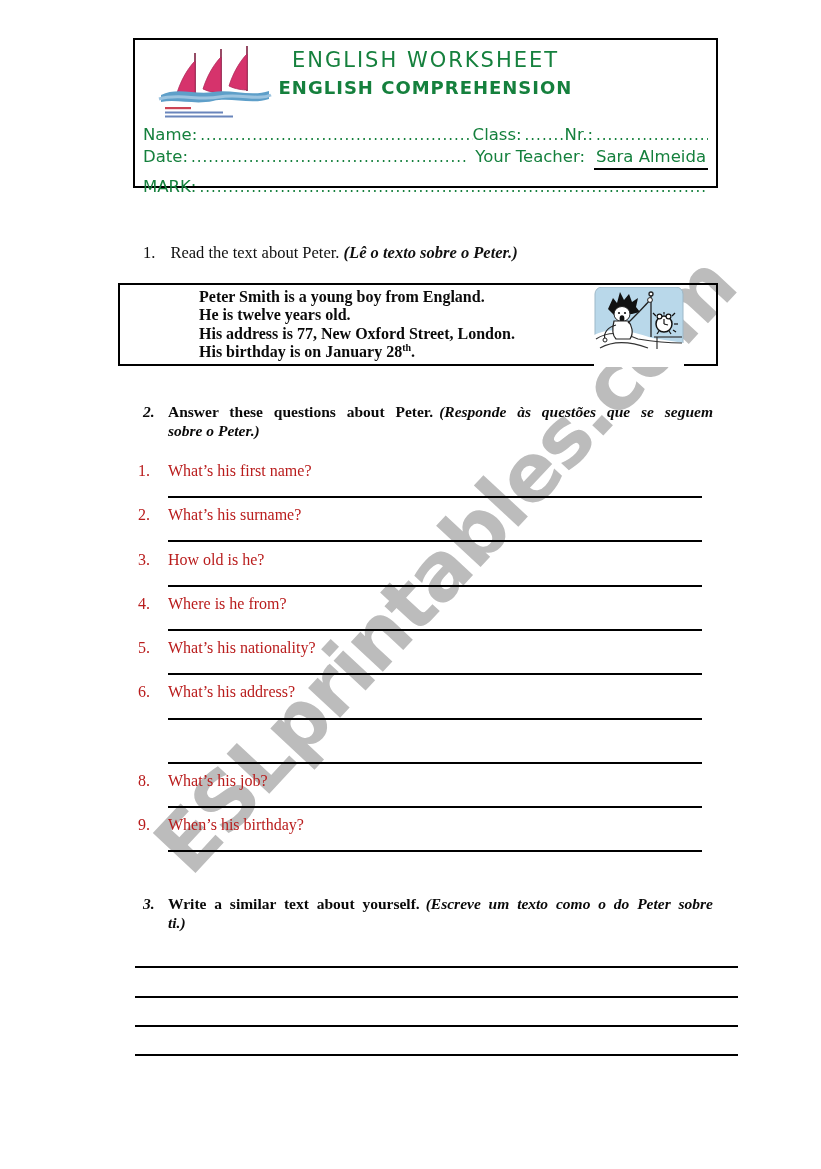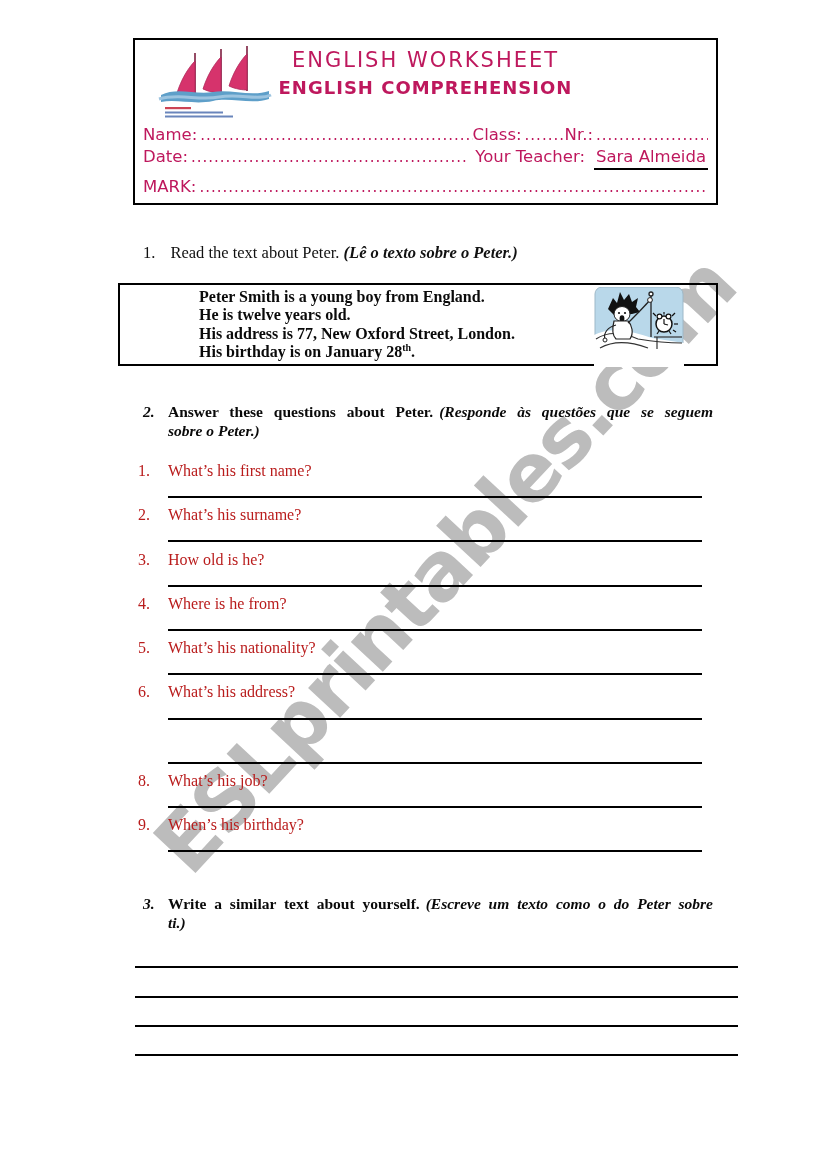--- a/index.html
+++ b/index.html
@@ -6,23 +6,23 @@
   .page{position:relative;width:821px;height:1169px;background:#fff;overflow:hidden;
         font-family:"Liberation Serif",serif;}
 
   
   .watermark{position:absolute;left:445px;top:565px;z-index:0;
     transform:translate(-50%,-50%) rotate(-47deg);
     font-family:"DejaVu Sans",sans-serif;font-weight:bold;font-size:80px;
     letter-spacing:-2px;color:#bcbcbc;white-space:nowrap;}
 
   
-  .header-box{position:absolute;left:133px;top:38px;width:585px;height:167px;
+  .header-box{position:absolute;left:133px;top:38px;width:585px;height:150px;
     border:2px solid #000;box-sizing:border-box;z-index:1;background:#fff;
-    font-family:"DejaVu Sans",sans-serif;color:#be185d;}
+    font-family:"DejaVu Sans",sans-serif;color:#15803d;}
   .logo{position:absolute;left:20px;top:5px;}
   .hb-title{position:absolute;left:0;right:0;top:8px;text-align:center;
     font-size:21px;letter-spacing:2px;}
   .hb-sub{position:absolute;left:0;right:0;top:37px;text-align:center;
     font-size:18px;font-weight:bold;letter-spacing:1px;}
   .hrow{position:absolute;left:8px;right:8px;display:flex;align-items:baseline;
     font-size:16.5px;line-height:22px;}
   .row-name{top:84px;}.row-date{top:106px;}.row-mark{top:136px;}
   .lbl{white-space:nowrap;margin-right:3px;}
   .dots{overflow:hidden;white-space:nowrap;letter-spacing:1px;font-size:15px;flex-shrink:0;}

